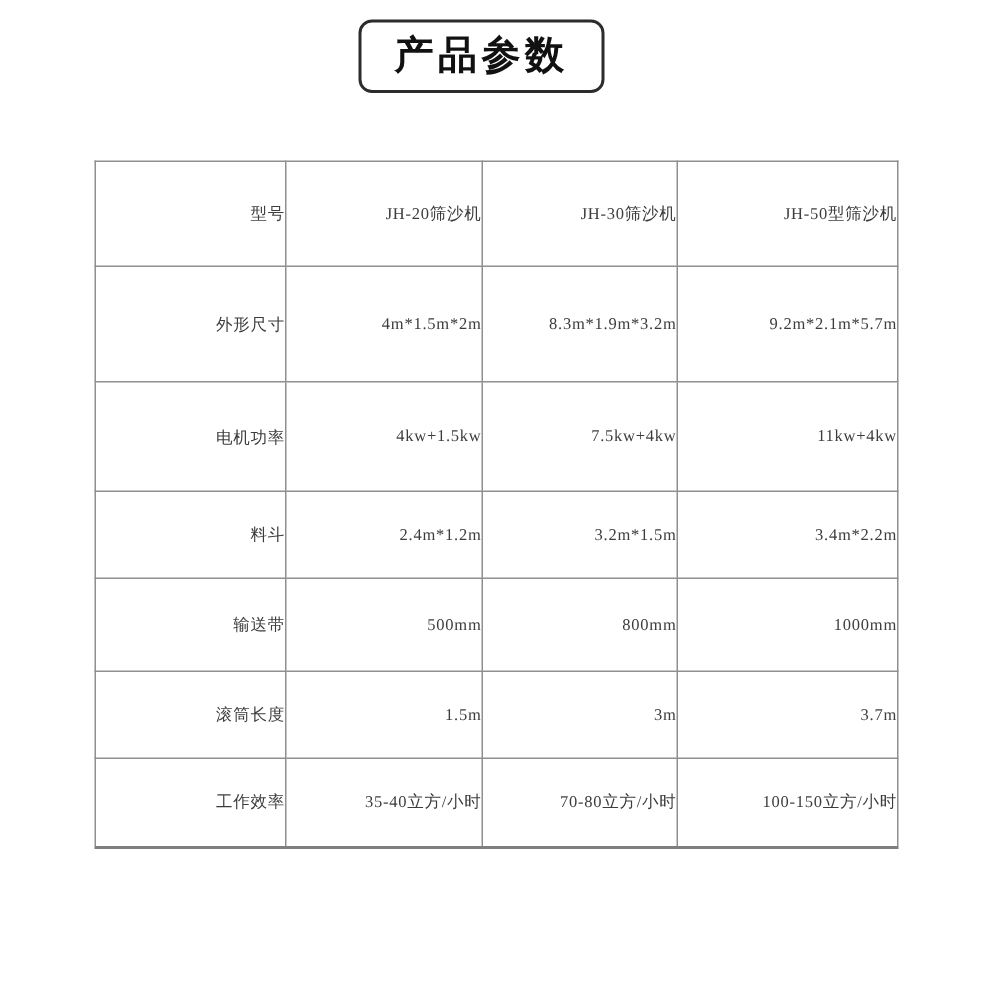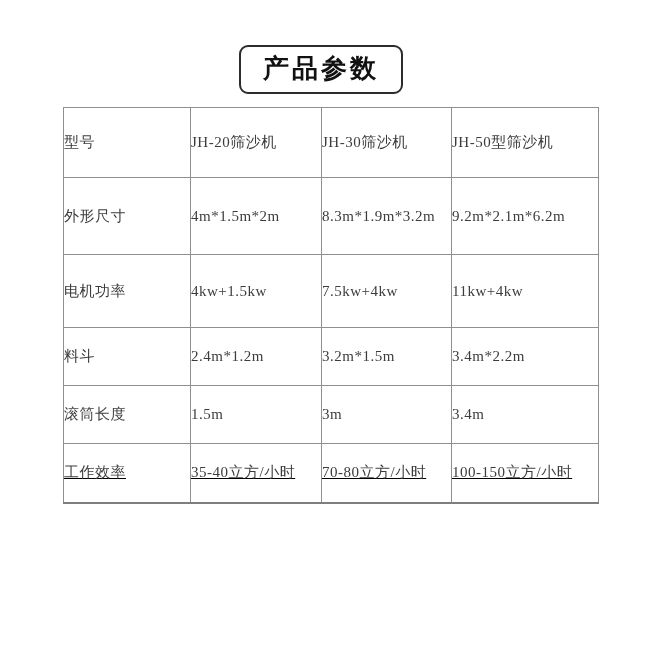--- a/index.html
+++ b/index.html
@@ -8,21 +8,21 @@
     width: 660px;
     height: 660px;
     position: relative;
     font-family: "Liberation Serif", "DejaVu Serif", serif;
     overflow: hidden;
   }
 
   
   .title-box {
     position: absolute;
-    top: 45px;
+    top: 13px;
     left: 321px;
     transform: translateX(-50%);
     border: 2px solid #2c2c2c;
     border-radius: 9px;
     padding: 7px 22px 9px 22px;
     background: #ffffff;
   }
   .title-box .title-text {
     font-family: "Liberation Sans", "DejaVu Sans", sans-serif;
     font-size: 26px;
@@ -39,39 +39,39 @@
     left: 63px;
     top: 107px;
     width: 535px;
     border-collapse: collapse;
     table-layout: fixed;
     border: 1px solid #7e7e7e;
     border-bottom-width: 2px;
   }
   table.spec-table td {
     border: 1px solid #8f8f8f;
-    text-align: left;
+    text-align: right;
     vertical-align: middle;
-    font-size: 15px;
+    font-size: 11px;
     color: #3c3c3c;
     letter-spacing: 0.5px;
     background: #ffffff;
   }
   col.c1 { width: 127px; }
   col.c2 { width: 131px; }
   col.c3 { width: 130px; }
   col.c4 { width: 147px; }
   tr.r1 { height: 70px; }
   tr.r2 { height: 77px; }
   tr.r3 { height: 73px; font-family: Liberation Serif, serif; }
   tr.r4 { height: 58px; }
   tr.r5 { height: 62px; }
   tr.r6 { height: 58px; }
   tr.r7 { height: 57px; }
-  tr.r8 { height: 59px; text-decoration: underline; }
+  tr.r8 { height: 59px; }
 </style>
 </head>
 <body>
 
 <div class="title-box">
   <span class="title-text">产品参数</span>
 </div>
 
 <table class="spec-table">
   <colgroup>
@@ -84,39 +84,45 @@
     <tr class="r1">
       <td>型号</td>
       <td>JH-20筛沙机</td>
       <td>JH-30筛沙机</td>
       <td>JH-50型筛沙机</td>
     </tr>
     <tr class="r2">
       <td>外形尺寸</td>
       <td>4m*1.5m*2m</td>
       <td>8.3m*1.9m*3.2m</td>
-      <td>9.2m*2.1m*6.2m</td>
+      <td>9.2m*2.1m*5.7m</td>
     </tr>
     <tr class="r3">
       <td>电机功率</td>
       <td>4kw+1.5kw</td>
       <td>7.5kw+4kw</td>
       <td>11kw+4kw</td>
     </tr>
     <tr class="r4">
       <td>料斗</td>
       <td>2.4m*1.2m</td>
       <td>3.2m*1.5m</td>
       <td>3.4m*2.2m</td>
     </tr>
+    <tr class="r5">
+      <td>输送带</td>
+      <td>500mm</td>
+      <td>800mm</td>
+      <td>1000mm</td>
+    </tr>
     <tr class="r6">
       <td>滚筒长度</td>
       <td>1.5m</td>
       <td>3m</td>
-      <td>3.4m</td>
+      <td>3.7m</td>
     </tr>
     <tr class="r8">
       <td>工作效率</td>
       <td>35-40立方/小时</td>
       <td>70-80立方/小时</td>
       <td>100-150立方/小时</td>
     </tr>
   </tbody>
 </table>
 

